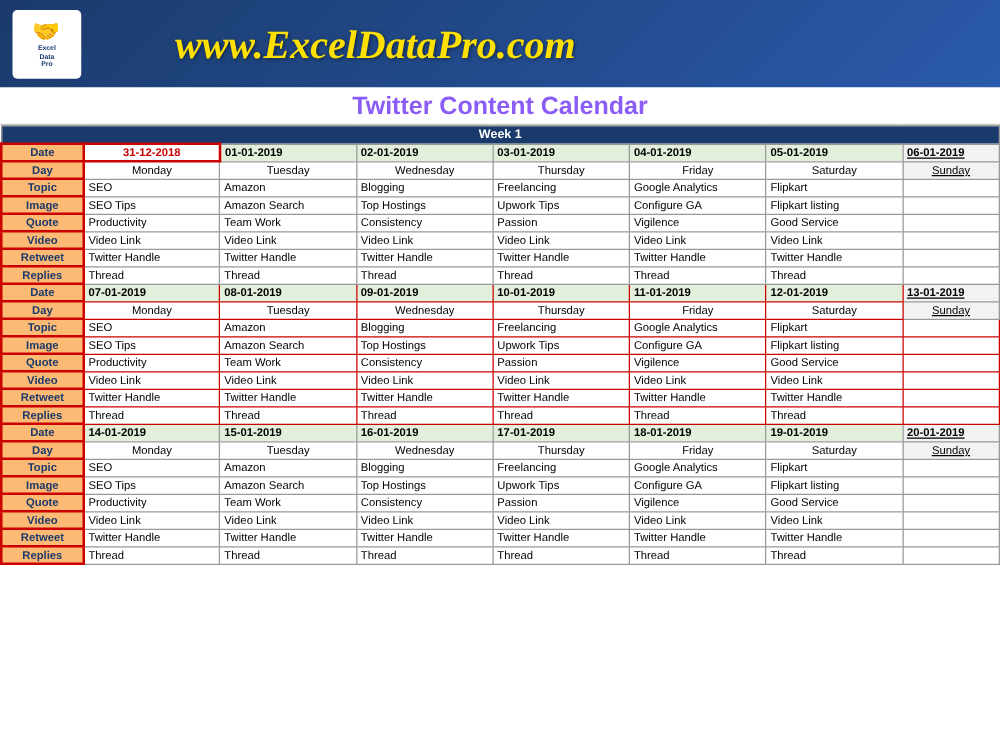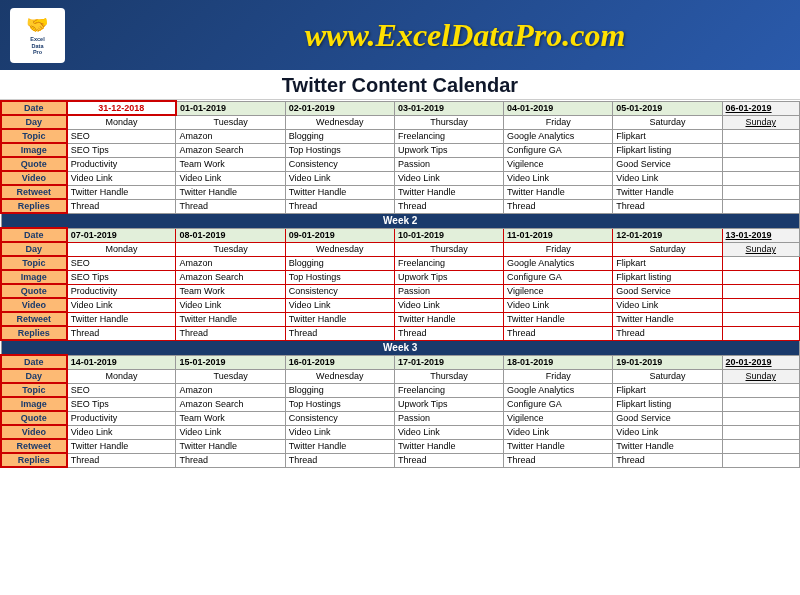--- a/index.html
+++ b/index.html
@@ -47,34 +47,34 @@
       text-align: center;
       line-height: 1.2;
     }
     .contact-info {
       font-size: 9px;
       color: #cce0ff;
       line-height: 1.5;
     }
     .site-url {
       flex: 1;
-      text-align: center;
+      text-align: left;
       font-size: 32px;
       font-style: italic;
       font-weight: bold;
       color: #ffe000;
       text-shadow: 1px 1px 3px rgba(0,0,0,0.5);
       font-family: Georgia, serif;
     }
     .calendar-title {
       background: #fff;
       text-align: center;
       font-size: 20px;
       font-weight: bold;
-      color: #0f172a;
+      color: #8b5cf6;
       padding: 4px 0 2px 0;
       border-bottom: 1px solid #ccc;
     }
     .calendar-table {
       width: 100%;
       border-collapse: collapse;
       font-size: 9px;
     }
     .calendar-table th, .calendar-table td {
       border: 1px solid #999;
@@ -147,20 +147,23 @@
     <col style="width:103px">
     <col style="width:103px">
     <col style="width:103px">
     <col style="width:103px">
     <col style="width:103px">
     <col style="width:103px">
     <col style="width:73px">
   </colgroup>
 
   <tbody>
+      <tr>
+    <td colspan="8" class="week-header">Week  1</td>
+  </tr>
   <tr>
     <td class="row-header">Date</td>
     <td class="cell-date-highlight">31-12-2018</td>
     <td class="cell-date">01-01-2019</td>
     <td class="cell-date">02-01-2019</td>
     <td class="cell-date">03-01-2019</td>
     <td class="cell-date">04-01-2019</td>
     <td class="cell-date">05-01-2019</td>
     <td class="cell-date cell-sunday">06-01-2019</td>
   </tr>
@@ -228,23 +231,20 @@
     <td class="row-header">Replies</td>
     <td class="cell-data">Thread</td>
     <td class="cell-data">Thread</td>
     <td class="cell-data">Thread</td>
     <td class="cell-data">Thread</td>
     <td class="cell-data">Thread</td>
     <td class="cell-data">Thread</td>
     <td class="cell-data cell-sunday"></td>
   </tr>
 
-  <tr>
-    <td colspan="8" class="week-header">Week  2</td>
-  </tr>
   <tr class="week2-row">
     <td class="row-header">Date</td>
     <td class="cell-date week2-header-cell">07-01-2019</td>
     <td class="cell-date week2-header-cell">08-01-2019</td>
     <td class="cell-date week2-header-cell">09-01-2019</td>
     <td class="cell-date week2-header-cell">10-01-2019</td>
     <td class="cell-date week2-header-cell">11-01-2019</td>
     <td class="cell-date week2-header-cell">12-01-2019</td>
     <td class="cell-date cell-sunday">13-01-2019</td>
   </tr>
@@ -313,23 +313,20 @@
     <td class="cell-data week2-header-cell">Thread</td>
     <td class="cell-data week2-header-cell">Thread</td>
     <td class="cell-data week2-header-cell">Thread</td>
     <td class="cell-data week2-header-cell">Thread</td>
     <td class="cell-data week2-header-cell">Thread</td>
     <td class="cell-data week2-header-cell">Thread</td>
     <td class="cell-data cell-sunday"></td>
   </tr>
 
   <tr>
-    <td colspan="8" class="week-header">Week  3</td>
-  </tr>
-  <tr>
     <td class="row-header">Date</td>
     <td class="cell-date">14-01-2019</td>
     <td class="cell-date">15-01-2019</td>
     <td class="cell-date">16-01-2019</td>
     <td class="cell-date">17-01-2019</td>
     <td class="cell-date">18-01-2019</td>
     <td class="cell-date">19-01-2019</td>
     <td class="cell-date cell-sunday">20-01-2019</td>
   </tr>
   <tr>

